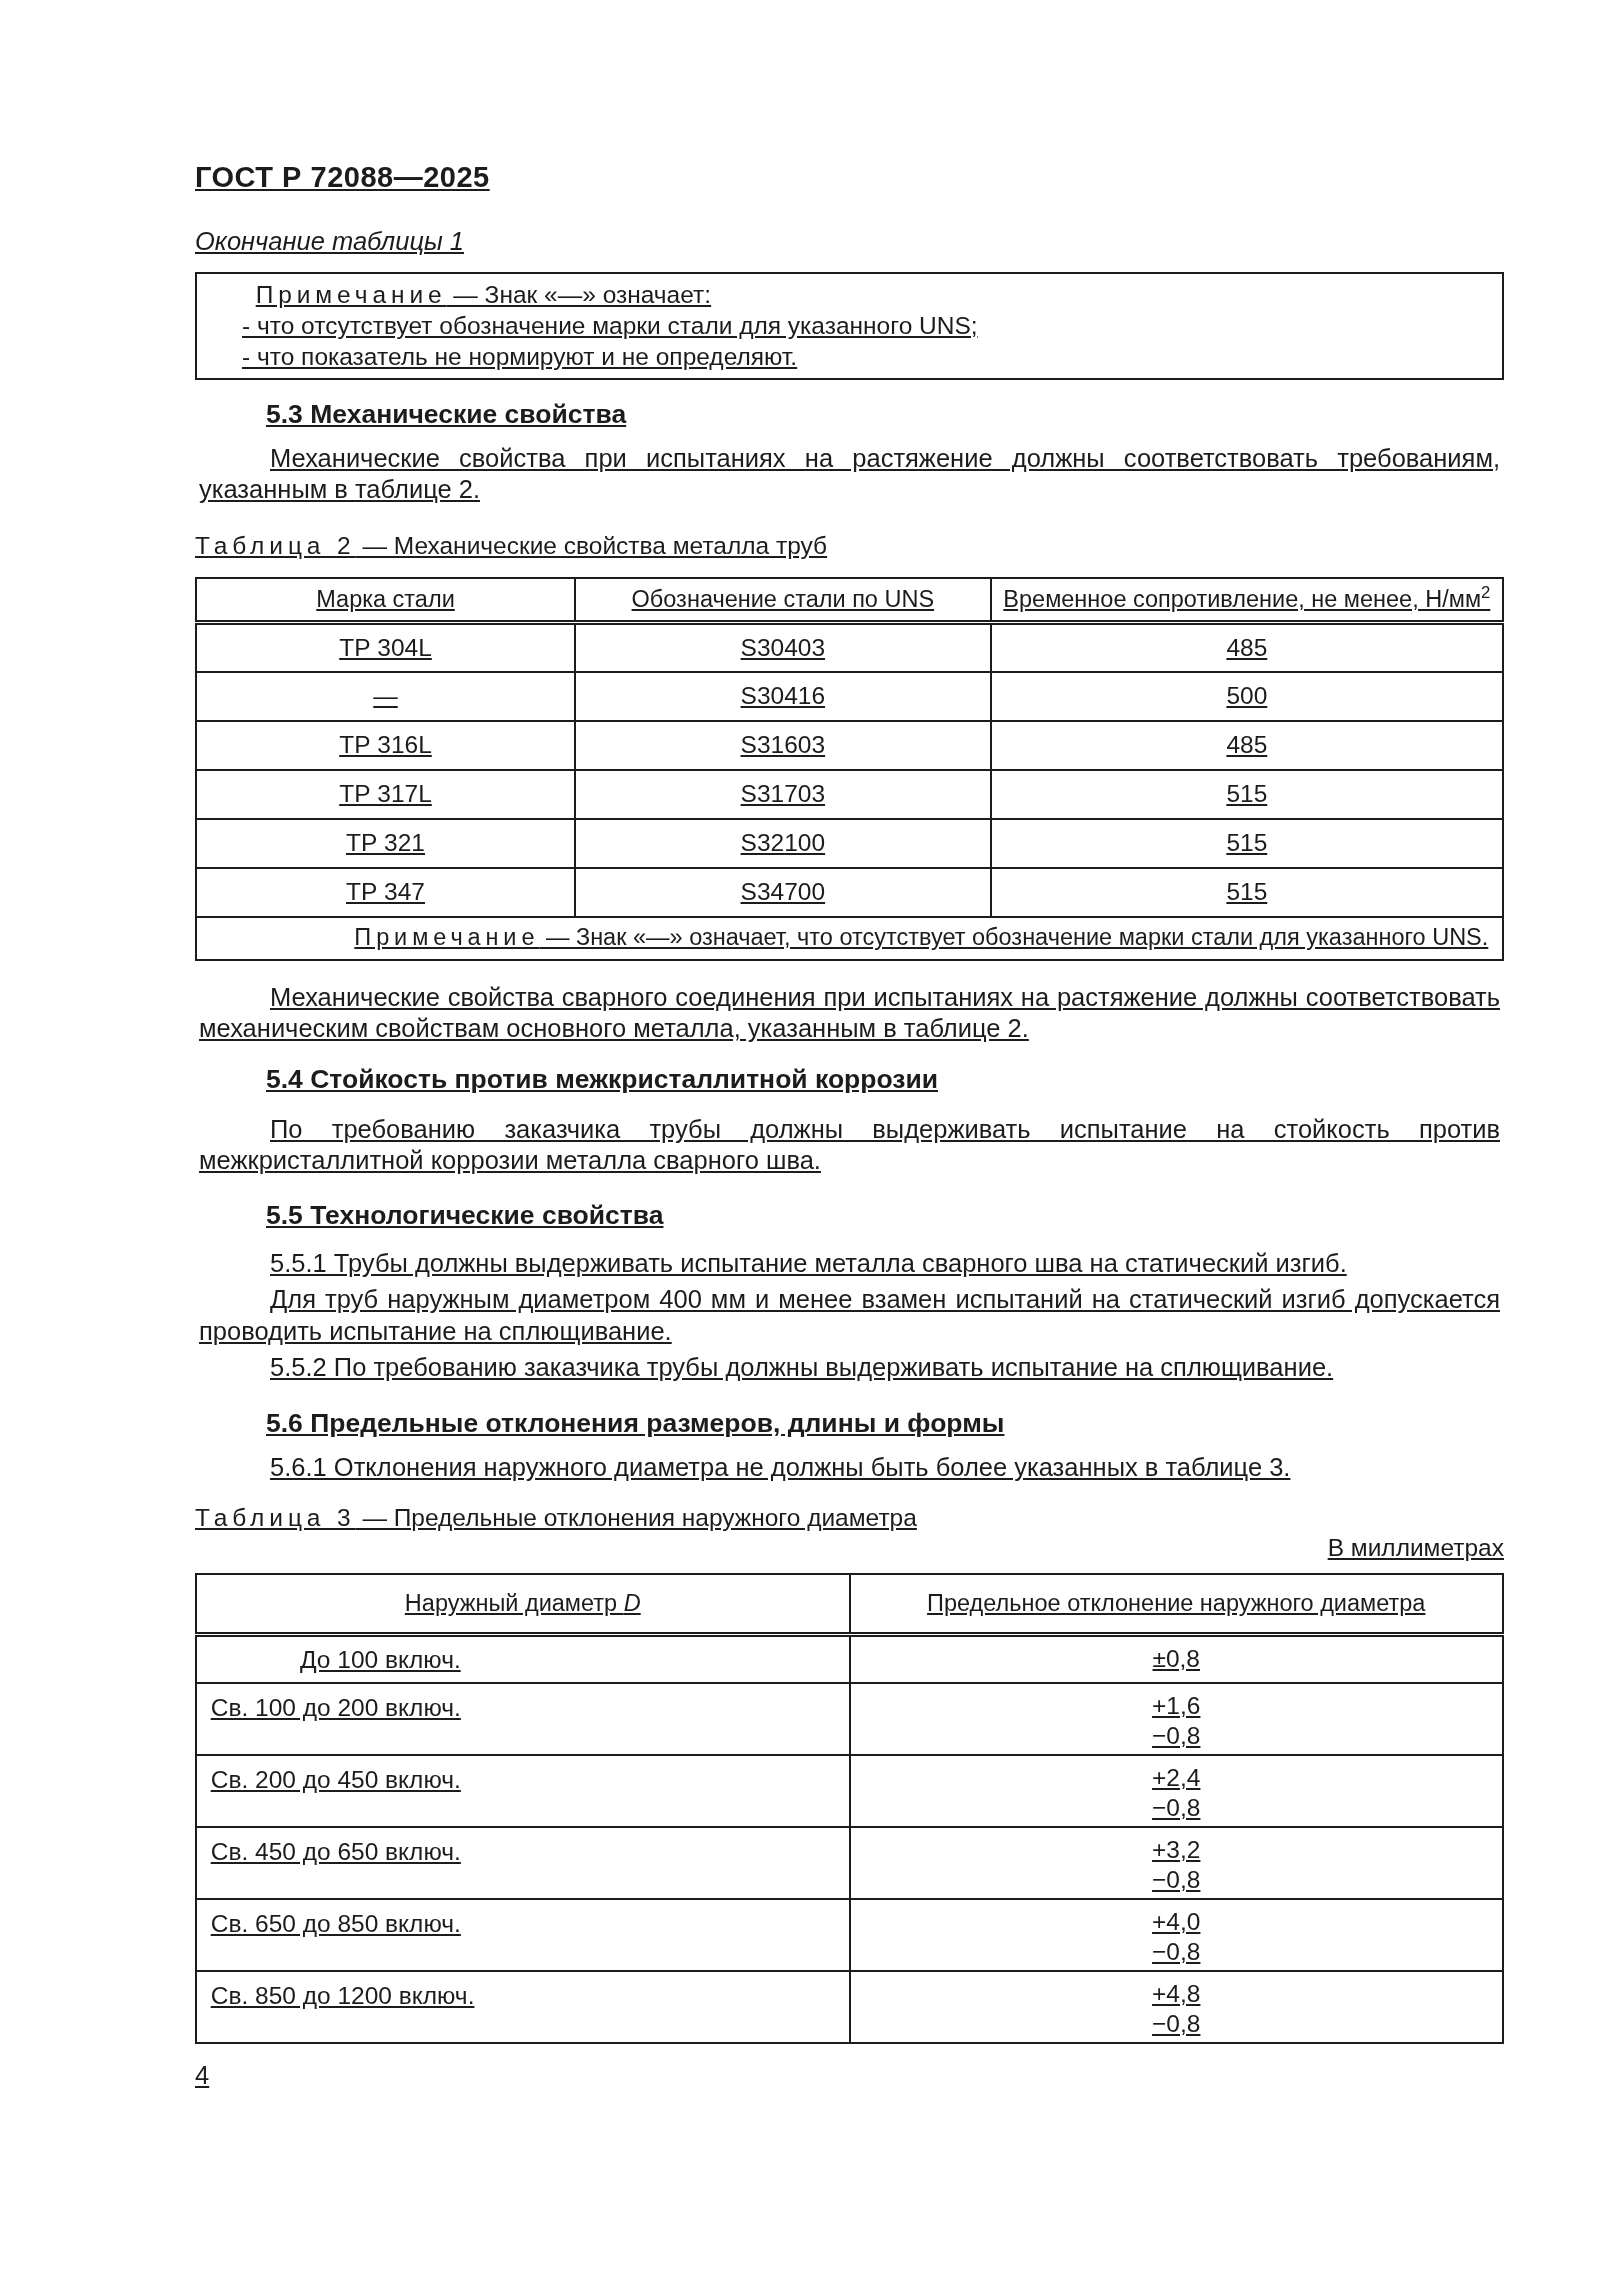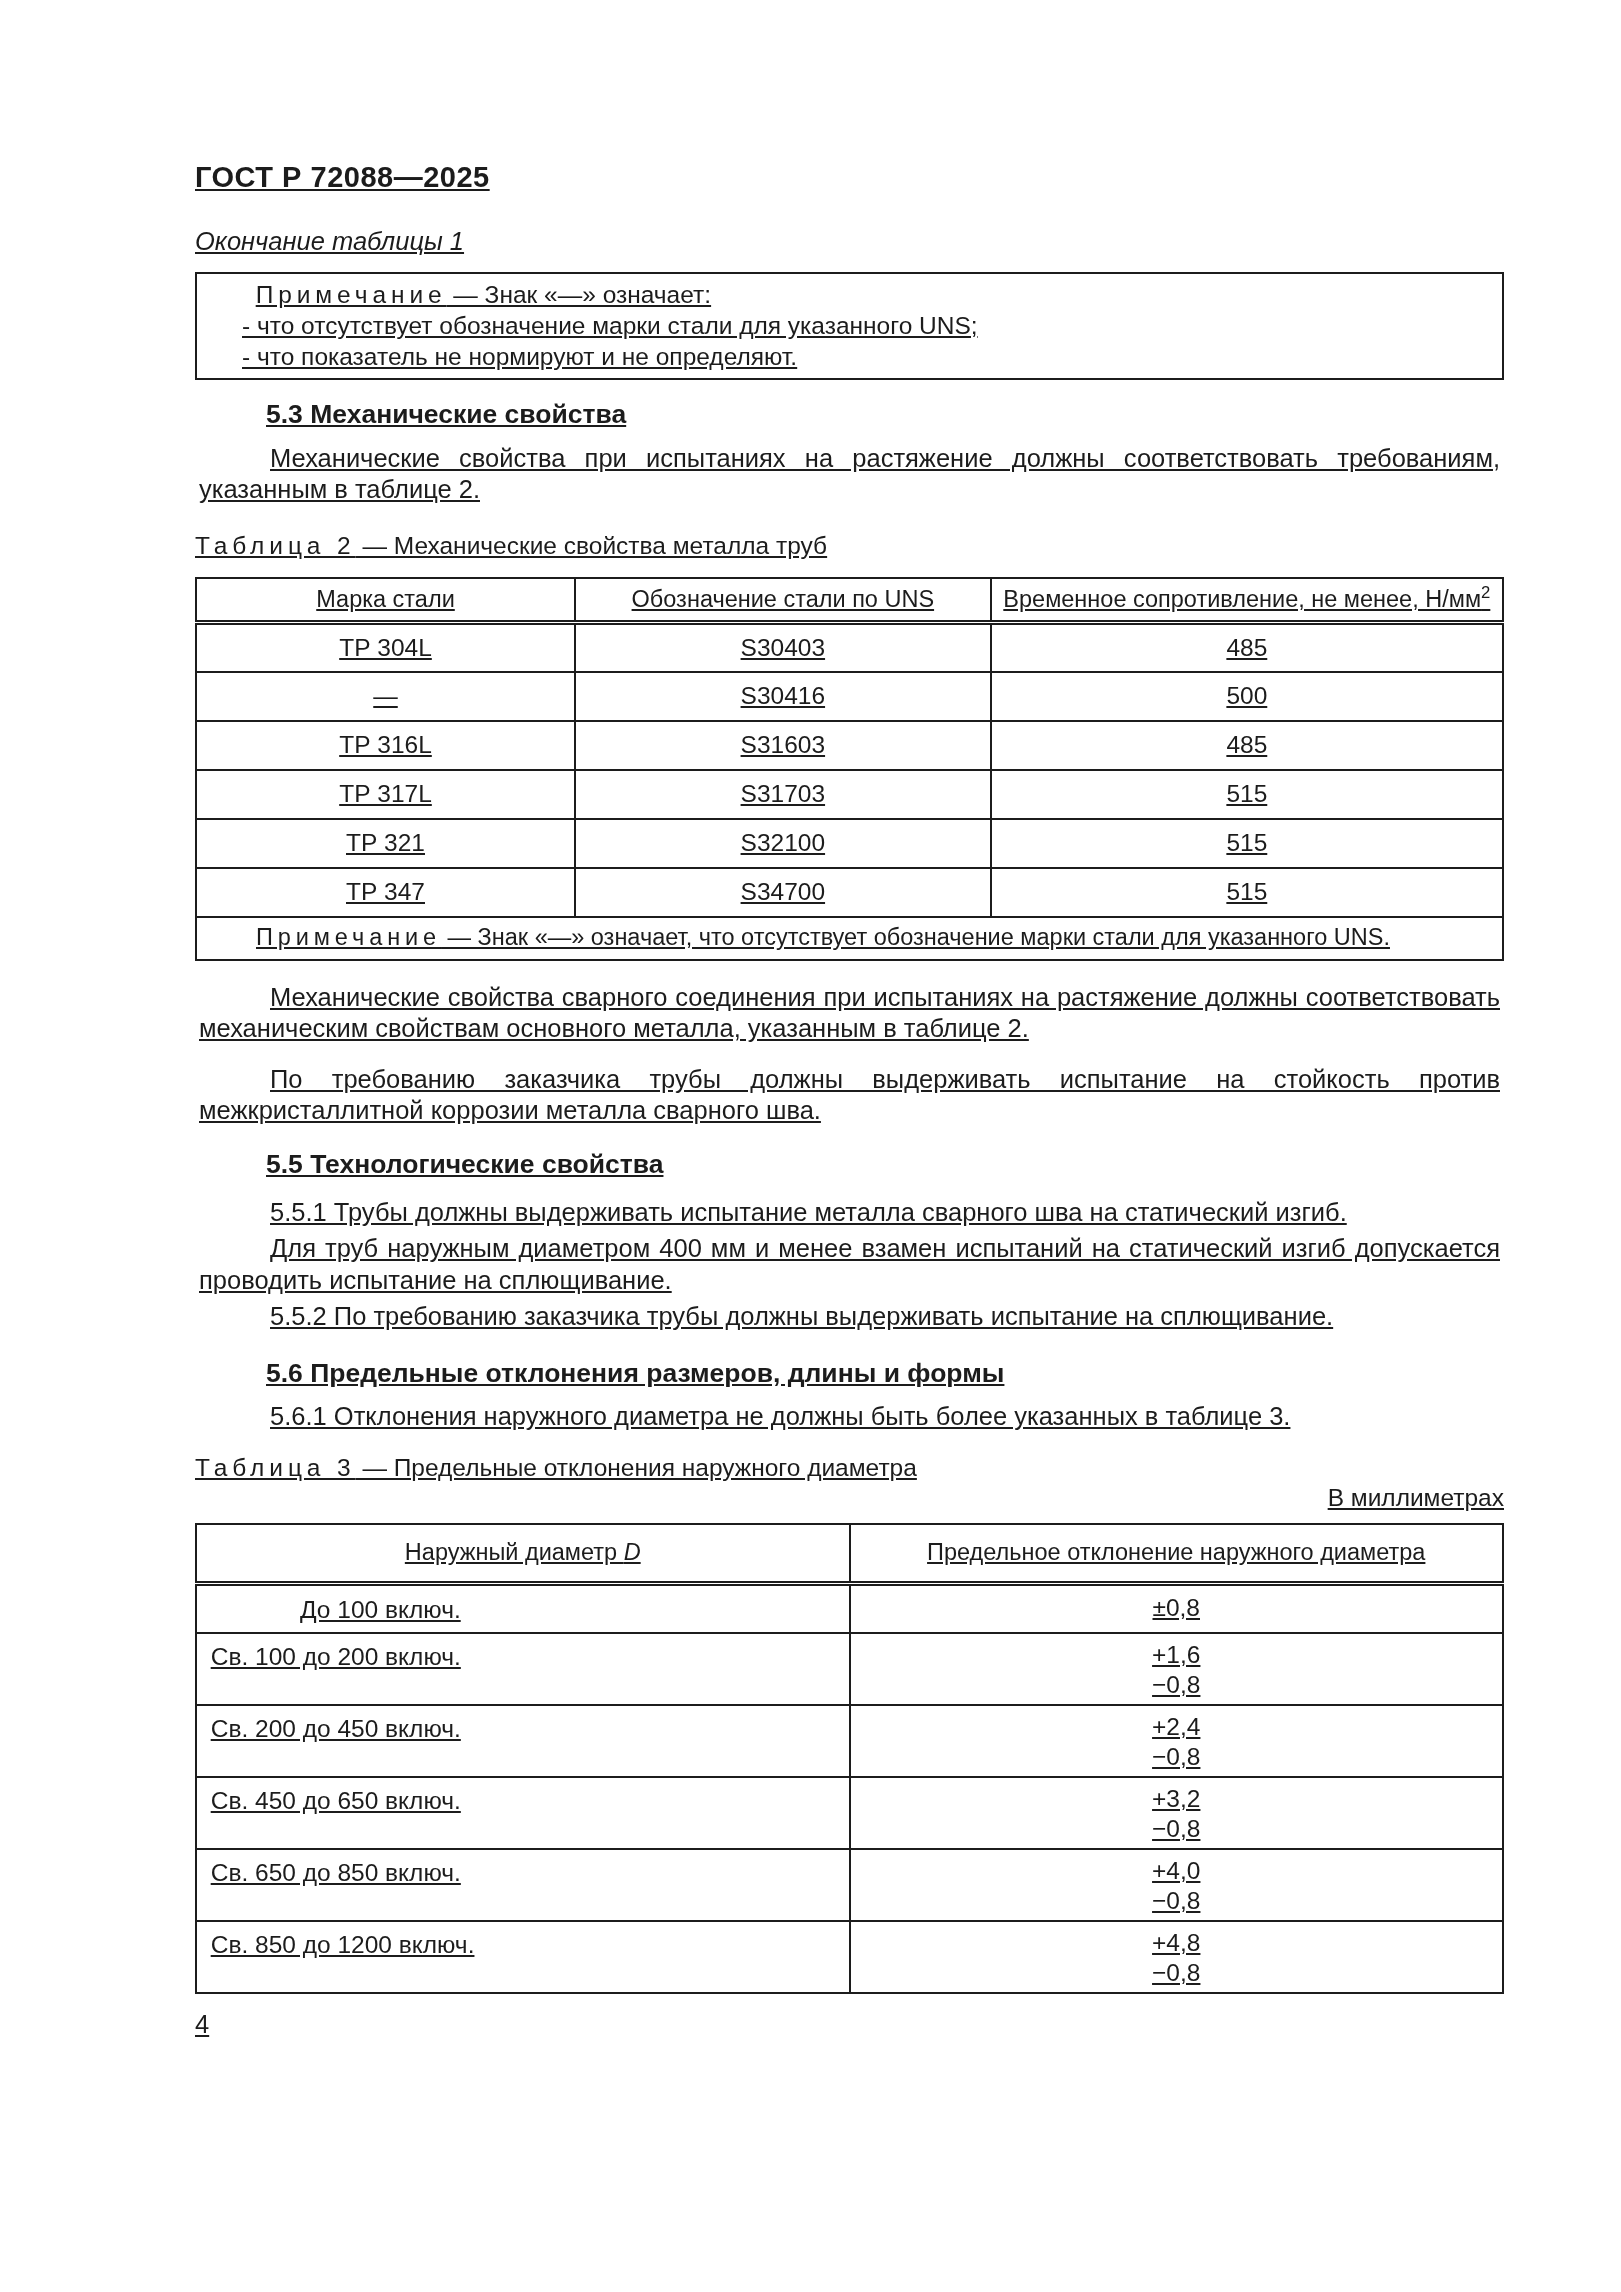--- a/index.html
+++ b/index.html
@@ -72,21 +72,21 @@
     font-weight: normal; font-size: 23.5px; line-height: 27.4px;
     text-align: center; vertical-align: middle;
     height: 45px; padding: 3.9px 7.8px;
     border-bottom: 5.9px double #1c1c1c;
   }
   .t2 td {
     font-size: 24.5px; text-align: center; vertical-align: middle;
     height: 49px; padding: 2px 7.8px;
   }
   .t2 td.t2-note {
-    text-align: left; font-size: 23.5px;
+    text-align: right; font-size: 23.5px;
     padding: 5.9px 13.7px 7.8px 59px; height: 31px;
   }
   sup { font-size: 16.7px; vertical-align: super; line-height: 0; }
   .t3 th { height: 60px; }
   .t3 td { font-size: 24.5px; line-height: 30px; padding: 0; }
   .t3 td.range {
     text-align: left; vertical-align: top;
     padding: 8.8px 9.8px 3.9px 13.7px;
   }
   .t3 tr.r-first td { height: 49px; }
@@ -164,20 +164,21 @@
         <td>515</td>
       </tr>
       <tr>
         <td class="t2-note" colspan="3"><span class="sp">Примечание</span><span> — Знак «—» означает, что отсутствует обозначение марки стали для указанного UNS.</span></td>
       </tr>
     </tbody>
   </table>
 
   <p class="para p-after2">Механические свойства сварного соединения при испытаниях на растяжение должны соответствовать механическим свойствам основного металла, указанным в таблице 2.</p>
 
+  <div class="h h54">5.4 Стойкость против межкристаллитной коррозии</div>
 
   <p class="para p-54">По требованию заказчика трубы должны выдерживать испытание на стойкость против межкристаллитной коррозии металла сварного шва.</p>
 
   <div class="h h55">5.5 Технологические свойства</div>
 
   <p class="para p-55">5.5.1 Трубы должны выдерживать испытание металла сварного шва на статический изгиб.</p>
   <p class="para p-55b">Для труб наружным диаметром 400 мм и менее взамен испытаний на статический изгиб допускается проводить испытание на сплющивание.</p>
   <p class="para p-55b">5.5.2 По требованию заказчика трубы должны выдерживать испытание на сплющивание.</p>
 
   <div class="h h56">5.6 Предельные отклонения размеров, длины и формы</div>

